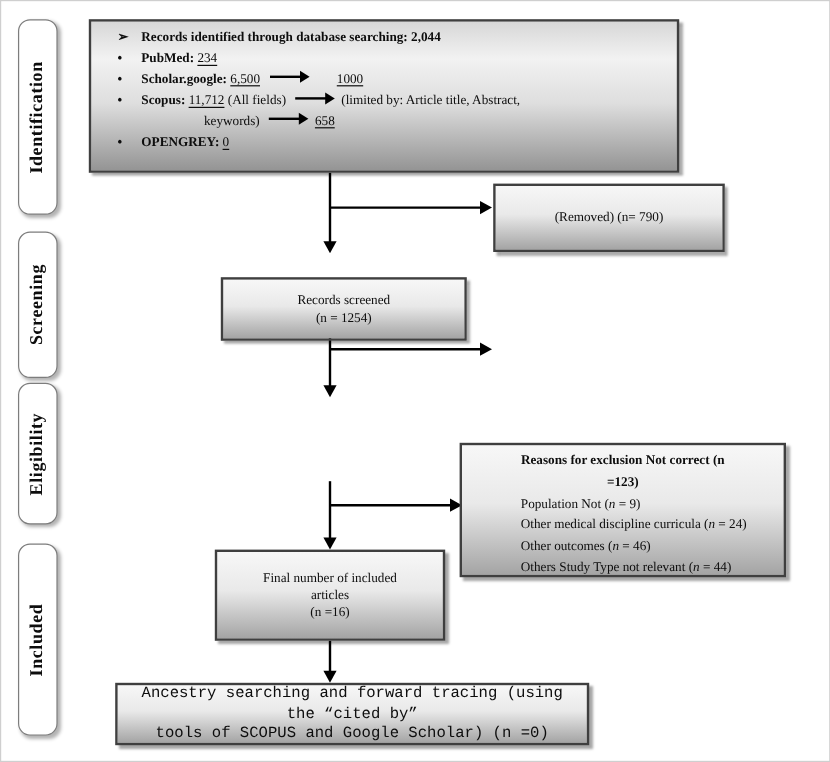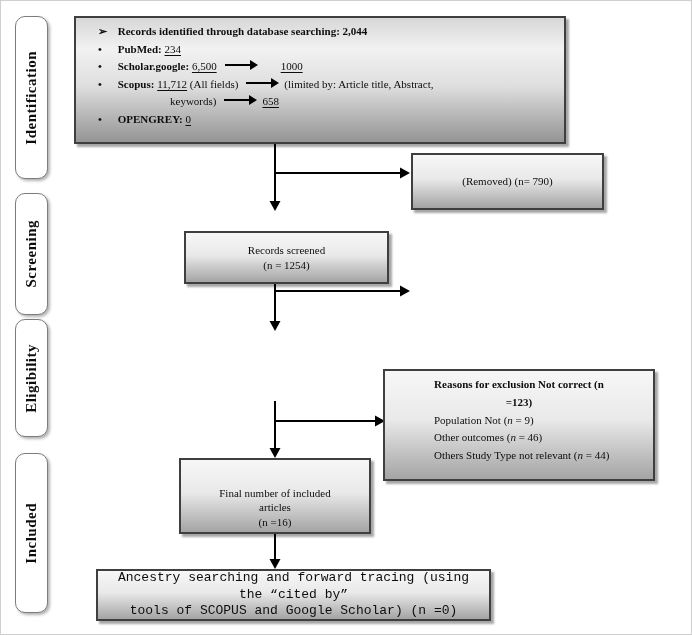--- a/index.html
+++ b/index.html
@@ -54,21 +54,21 @@
     content:""; position:absolute; right:-7px; top:-4px;
     border-left:8px solid #000; border-top:5px solid transparent; border-bottom:5px solid transparent;
   }
   .inline-arrow.gap { margin-right:30px; }
 
   
   .dedup-box    { left:410px; top:152px; width:193px; height:57px; }
   .screened-box { left:183px; top:210px; width:205px; height:53px;margin-top:20px; }
   .excluded-box { left:410px; top:256px; width:182px; height:72px; }
   .fulltext-box { left:178px; top:330px; width:192px; height:70px; }
-  .final-box    { left:178px; top:457px; width:192px; height:76px;justify-content:flex-end; }
+  .final-box    { left:178px; top:457px; width:192px; height:76px; }
   .ancestry-box { left:95px;  top:568px; width:395px; height:52px; font-size:13px;font-family:Liberation Mono, monospace; }
 
   .reasons-box {
     left:382px; top:368px; width:272px; height:112px;
     justify-content:flex-start; padding-top:5px;
   }
   .reasons-box .r-title { font-weight:bold; text-align:center; line-height:17.8px; }
   .reasons-box .r-item  { text-align:left; padding-left:6px; line-height:17.8px; white-space:nowrap;margin-left:38px; }
 </style>
 </head>
@@ -150,20 +150,21 @@
     <div>Records screened</div>
     <div>(n = 1254)</div>
   </div>
 
 
 
   <div class="flow-box reasons-box">
     <div class="r-title">Reasons for exclusion Not correct (n</div>
     <div class="r-title">=123)</div>
     <div class="r-item"><span>Population Not (</span><span class="it">n</span><span> = 9)</span></div>
+    <div class="r-item"><span>Other medical discipline curricula (</span><span class="it">n</span><span> = 24)</span></div>
     <div class="r-item"><span>Other outcomes (</span><span class="it">n</span><span> = 46)</span></div>
     <div class="r-item"><span>Others Study Type not relevant (</span><span class="it">n</span><span> = 44)</span></div>
   </div>
 
   <div class="flow-box final-box">
     <div>Final number of included</div>
     <div>articles</div>
     <div>(n =16)</div>
   </div>
 

